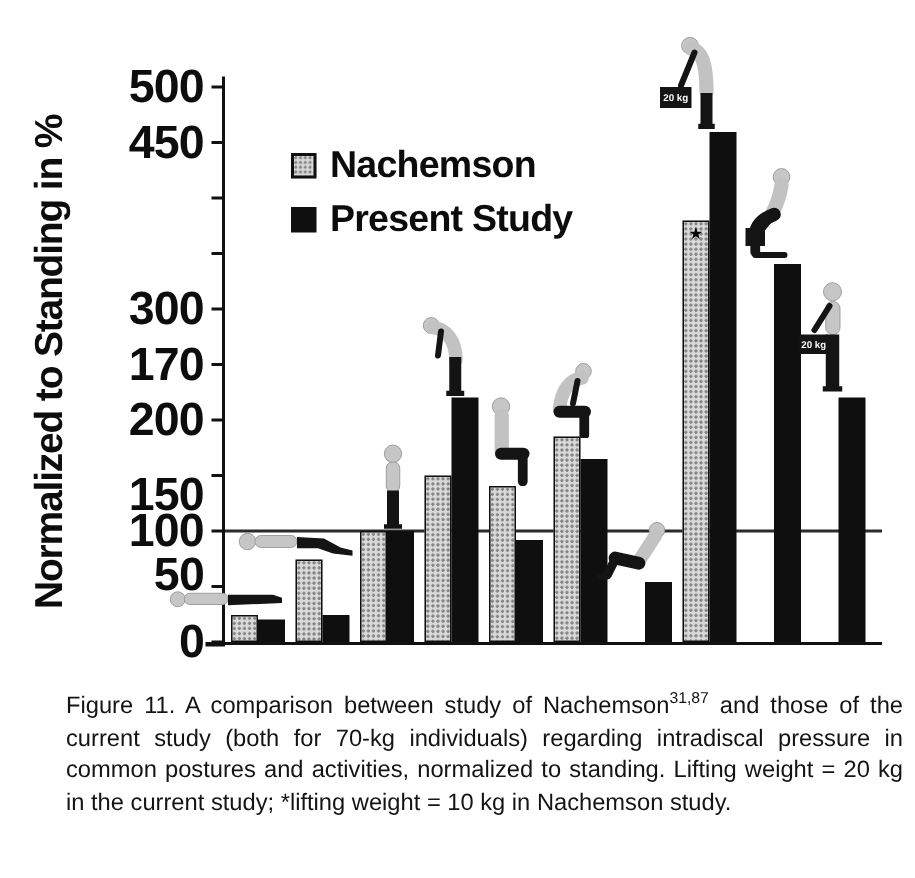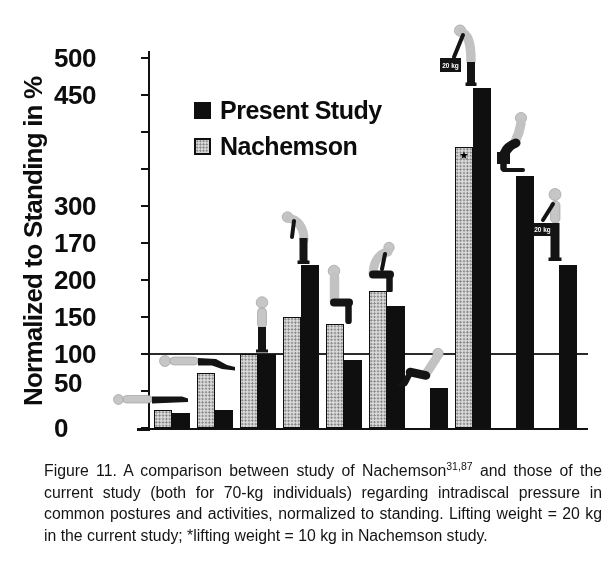--- a/index.html
+++ b/index.html
@@ -9,22 +9,22 @@
   
   .chart{position:absolute;left:0;top:0;width:610px;height:455px;}
   .y-title{
     position:absolute;left:12px;top:50px;height:382px;width:42px;
     writing-mode:vertical-rl;transform:rotate(180deg);
     display:flex;align-items:center;justify-content:center;
     font-weight:700;font-size:26px;letter-spacing:-0.8px;color:#0d0d0d;white-space:nowrap;
   }
   .y-axis{position:absolute;left:54px;top:58px;width:82px;height:372px;}
   .ytick-label{
-    position:absolute;right:0;width:82px;
-    font-weight:700;font-size:26px;line-height:28px;letter-spacing:-0.5px;color:#0d0d0d;
+    position:absolute;right:0;width:82px;text-align:right;
+    font-weight:700;font-size:31px;line-height:28px;letter-spacing:-0.5px;color:#0d0d0d;
   }
   .plot{
     position:absolute;left:148px;top:58px;width:438px;height:370px;
     border-left:2.5px solid #111;border-bottom:2.5px solid #111;
   }
   .axis-cap{position:absolute;left:-2.5px;top:-7px;width:2.5px;height:7px;background:#111;}
   .baseline-ext{position:absolute;left:-13px;bottom:-2.5px;width:13px;height:2.5px;background:#111;}
   .ytick{position:absolute;left:-9.5px;width:9.5px;height:2.2px;background:#111;}
   .ref-line{position:absolute;left:0;width:100%;height:2px;background:#2b2b2b;z-index:1;}
   .bar{position:absolute;bottom:0;width:18px;box-sizing:border-box;z-index:2;}
@@ -74,21 +74,21 @@
 <div class="page">
 
   <div class="chart">
 
     <div class="y-title">Normalized to Standing in %</div>
 
     <div class="y-axis">
         <div class="ytick-label" style="top: 356px;">0</div>
         <div class="ytick-label" style="top: 311px;">50</div>
         <div class="ytick-label" style="top: 282px;">100</div>
-        <div class="ytick-label" style="top: 245px;">150</div>
+        <div class="ytick-label" style="top: 258px;">150</div>
         <div class="ytick-label" style="top: 208px;">200</div>
         <div class="ytick-label" style="top: 171px;">170</div>
         <div class="ytick-label" style="top: 134px;">300</div>
         <div class="ytick-label" style="top: 23px;">450</div>
         <div class="ytick-label" style="top: -14px;">500</div>
       </div>
 
     <div class="plot">
       <div class="axis-cap"></div>
       <div class="baseline-ext"></div>
@@ -119,26 +119,26 @@
         <div class="bar bar-black" title="sitting slouched — Present Study: 54%" style="left: 280px; height: 39.96px;"></div>
         <div class="bar bar-gray" title="lifting stooped — Nachemson: 380%" style="left: 305px; height: 281.2px;"></div>
         <div class="bar bar-black" title="lifting stooped — Present Study: 460%" style="left: 323px; height: 340.4px;"></div>
         <div class="bar bar-black" title="lifting with bent knees — Present Study: 340%" style="left: 366px; height: 251.6px;"></div>
         <div class="bar bar-black" title="holding weight close to body — Present Study: 220%" style="left: 409px; height: 162.8px;"></div>
         <div class="star" style="left: 305px; top: 91.8px;">★</div>
       </div>
 
     <div class="legend">
       <div class="legend-row">
+        <span class="sw sw-gray"></span>
+        <span class="legend-label">Nachemson</span>
+      </div>
+      <div class="legend-row">
         <span class="sw sw-black"></span>
         <span class="legend-label">Present Study</span>
-      </div>
-      <div class="legend-row">
-        <span class="sw sw-gray"></span>
-        <span class="legend-label">Nachemson</span>
       </div>
     </div>
 
     <svg class="icon" style="left:112px;top:391px" width="80" height="17" viewBox="0 0 80 17">
       <circle class="pg" cx="6.5" cy="8.5" r="5"></circle>
       <rect class="pg" x="11" y="4.5" width="29" height="7.5" rx="3.5"></rect>
       <path class="pd" d="M40 5.5 H70 L76 7.5 V11 L40 12.5 Z"></path>
     </svg>
 
     <svg class="icon" style="left:158px;top:352px" width="80" height="20" viewBox="0 0 80 20">

